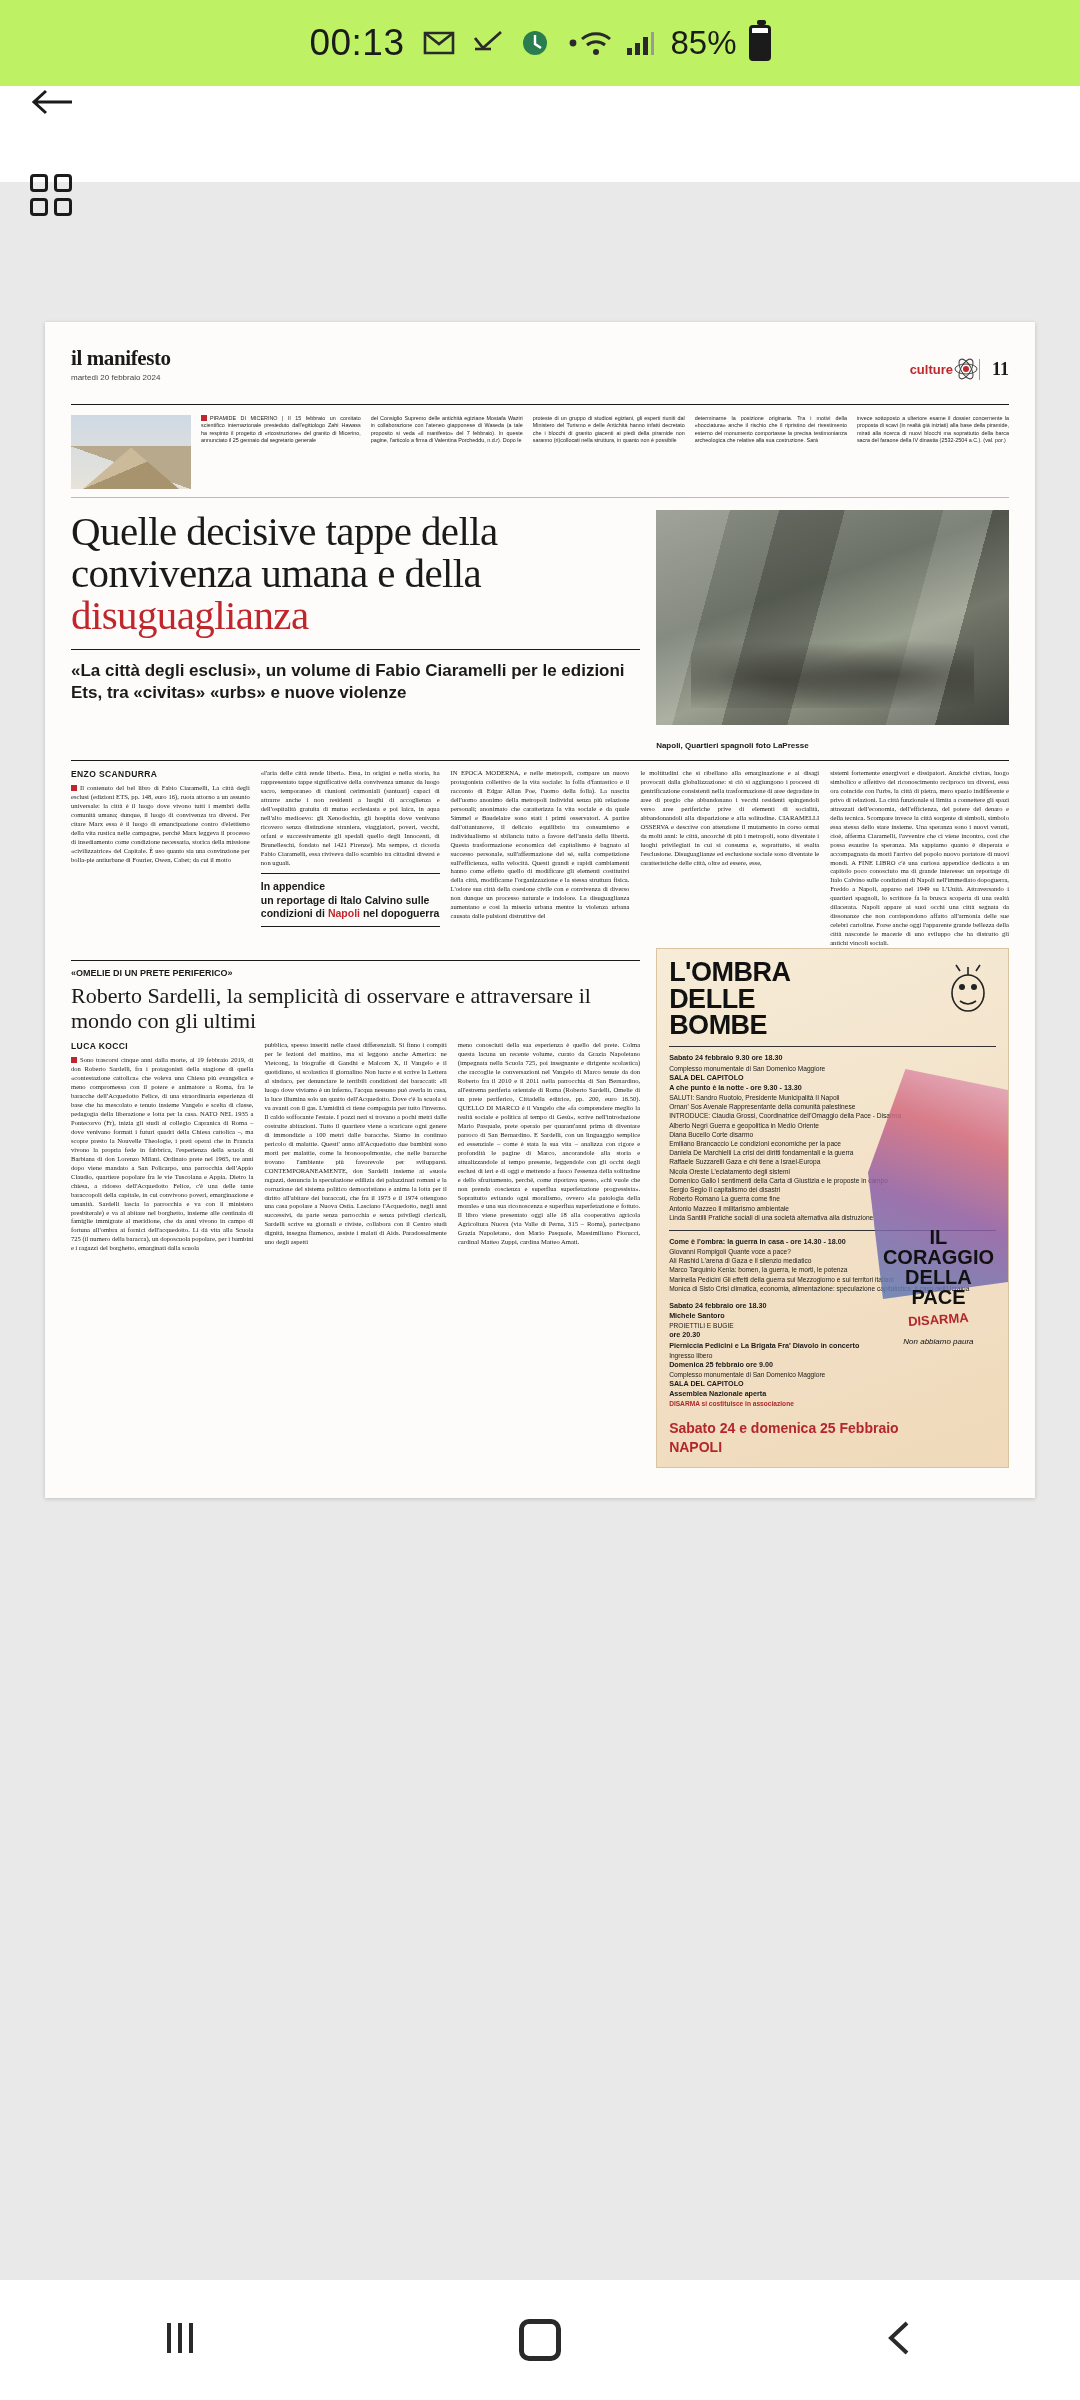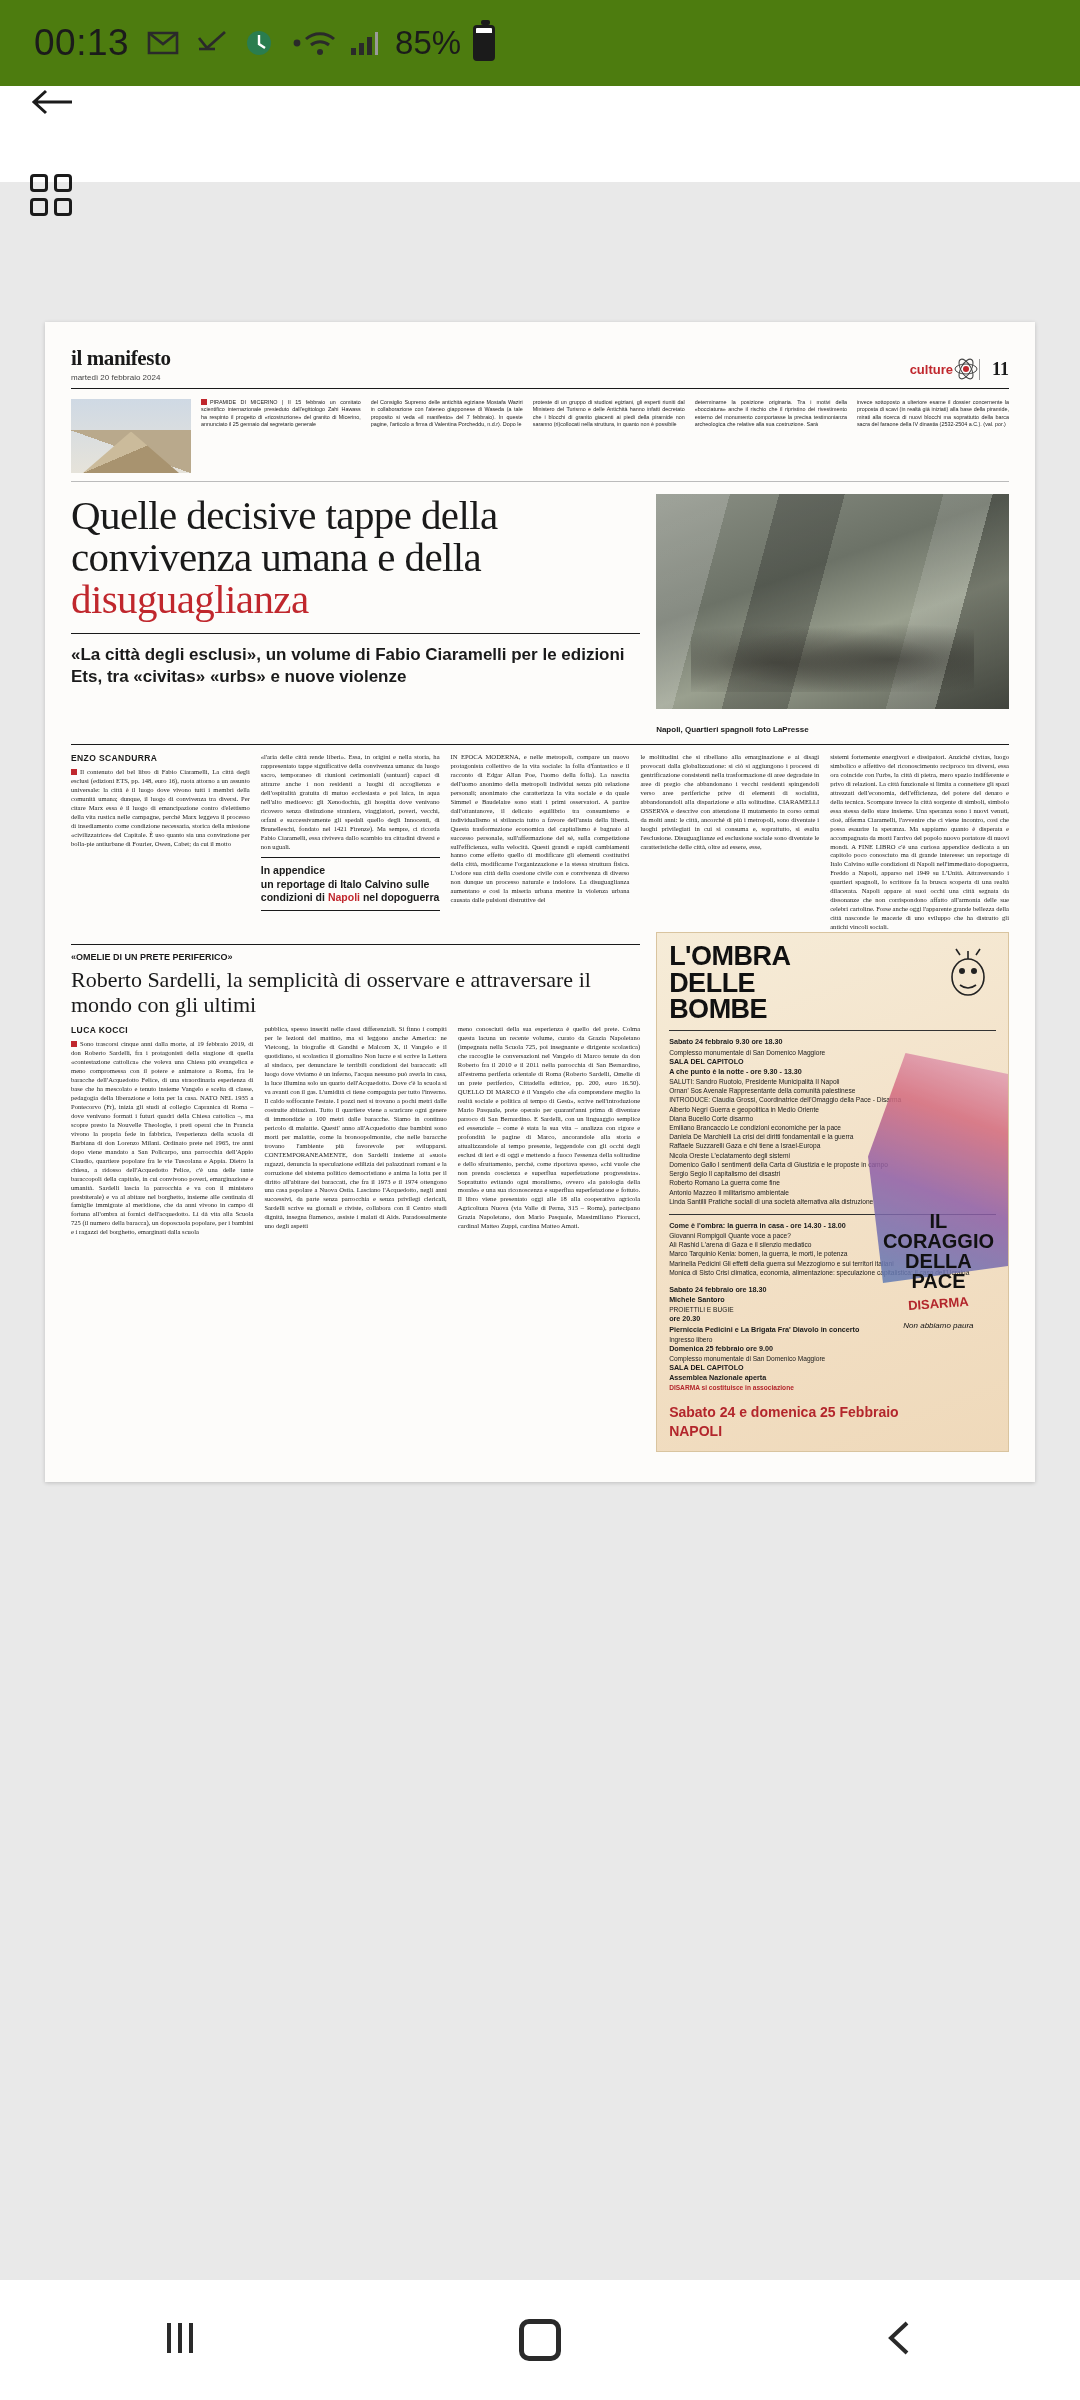--- a/index.html
+++ b/index.html
@@ -6,24 +6,24 @@
   html, body { width: 1080px; height: 2400px; }
   body {
     font-family: "Liberation Sans", sans-serif;
     background: #e9e9e9;
     overflow: hidden;
   }
 
   
   .statusbar {
     height: 86px;
-    background: #4d7c0f;
+    background: #bef264;
     display: flex;
     align-items: center;
-    justify-content: flex-start;
+    justify-content: center;
     padding: 0 34px;
   }
   .statusbar-left {
     display: flex;
     align-items: center;
     gap: 18px;
   }
   .clock {
     font-size: 37px;
     color: #1b1b1b;
@@ -103,21 +103,21 @@
     font-family: "Liberation Serif", serif;
     color: #1a1a1a;
   }
 
   
   .masthead {
     display: flex;
     align-items: flex-end;
     justify-content: space-between;
     border-bottom: 1.5px solid #1a1a1a;
-    padding-bottom: 6px;
+    padding-bottom: 22px;
   }
   .masthead-left .logo {
     font-family: "Liberation Serif", serif;
     font-size: 21px;
     font-weight: bold;
     letter-spacing: -0.4px;
   }
   .masthead-left .date {
     font-family: "Liberation Sans", sans-serif;
     font-size: 8px;

